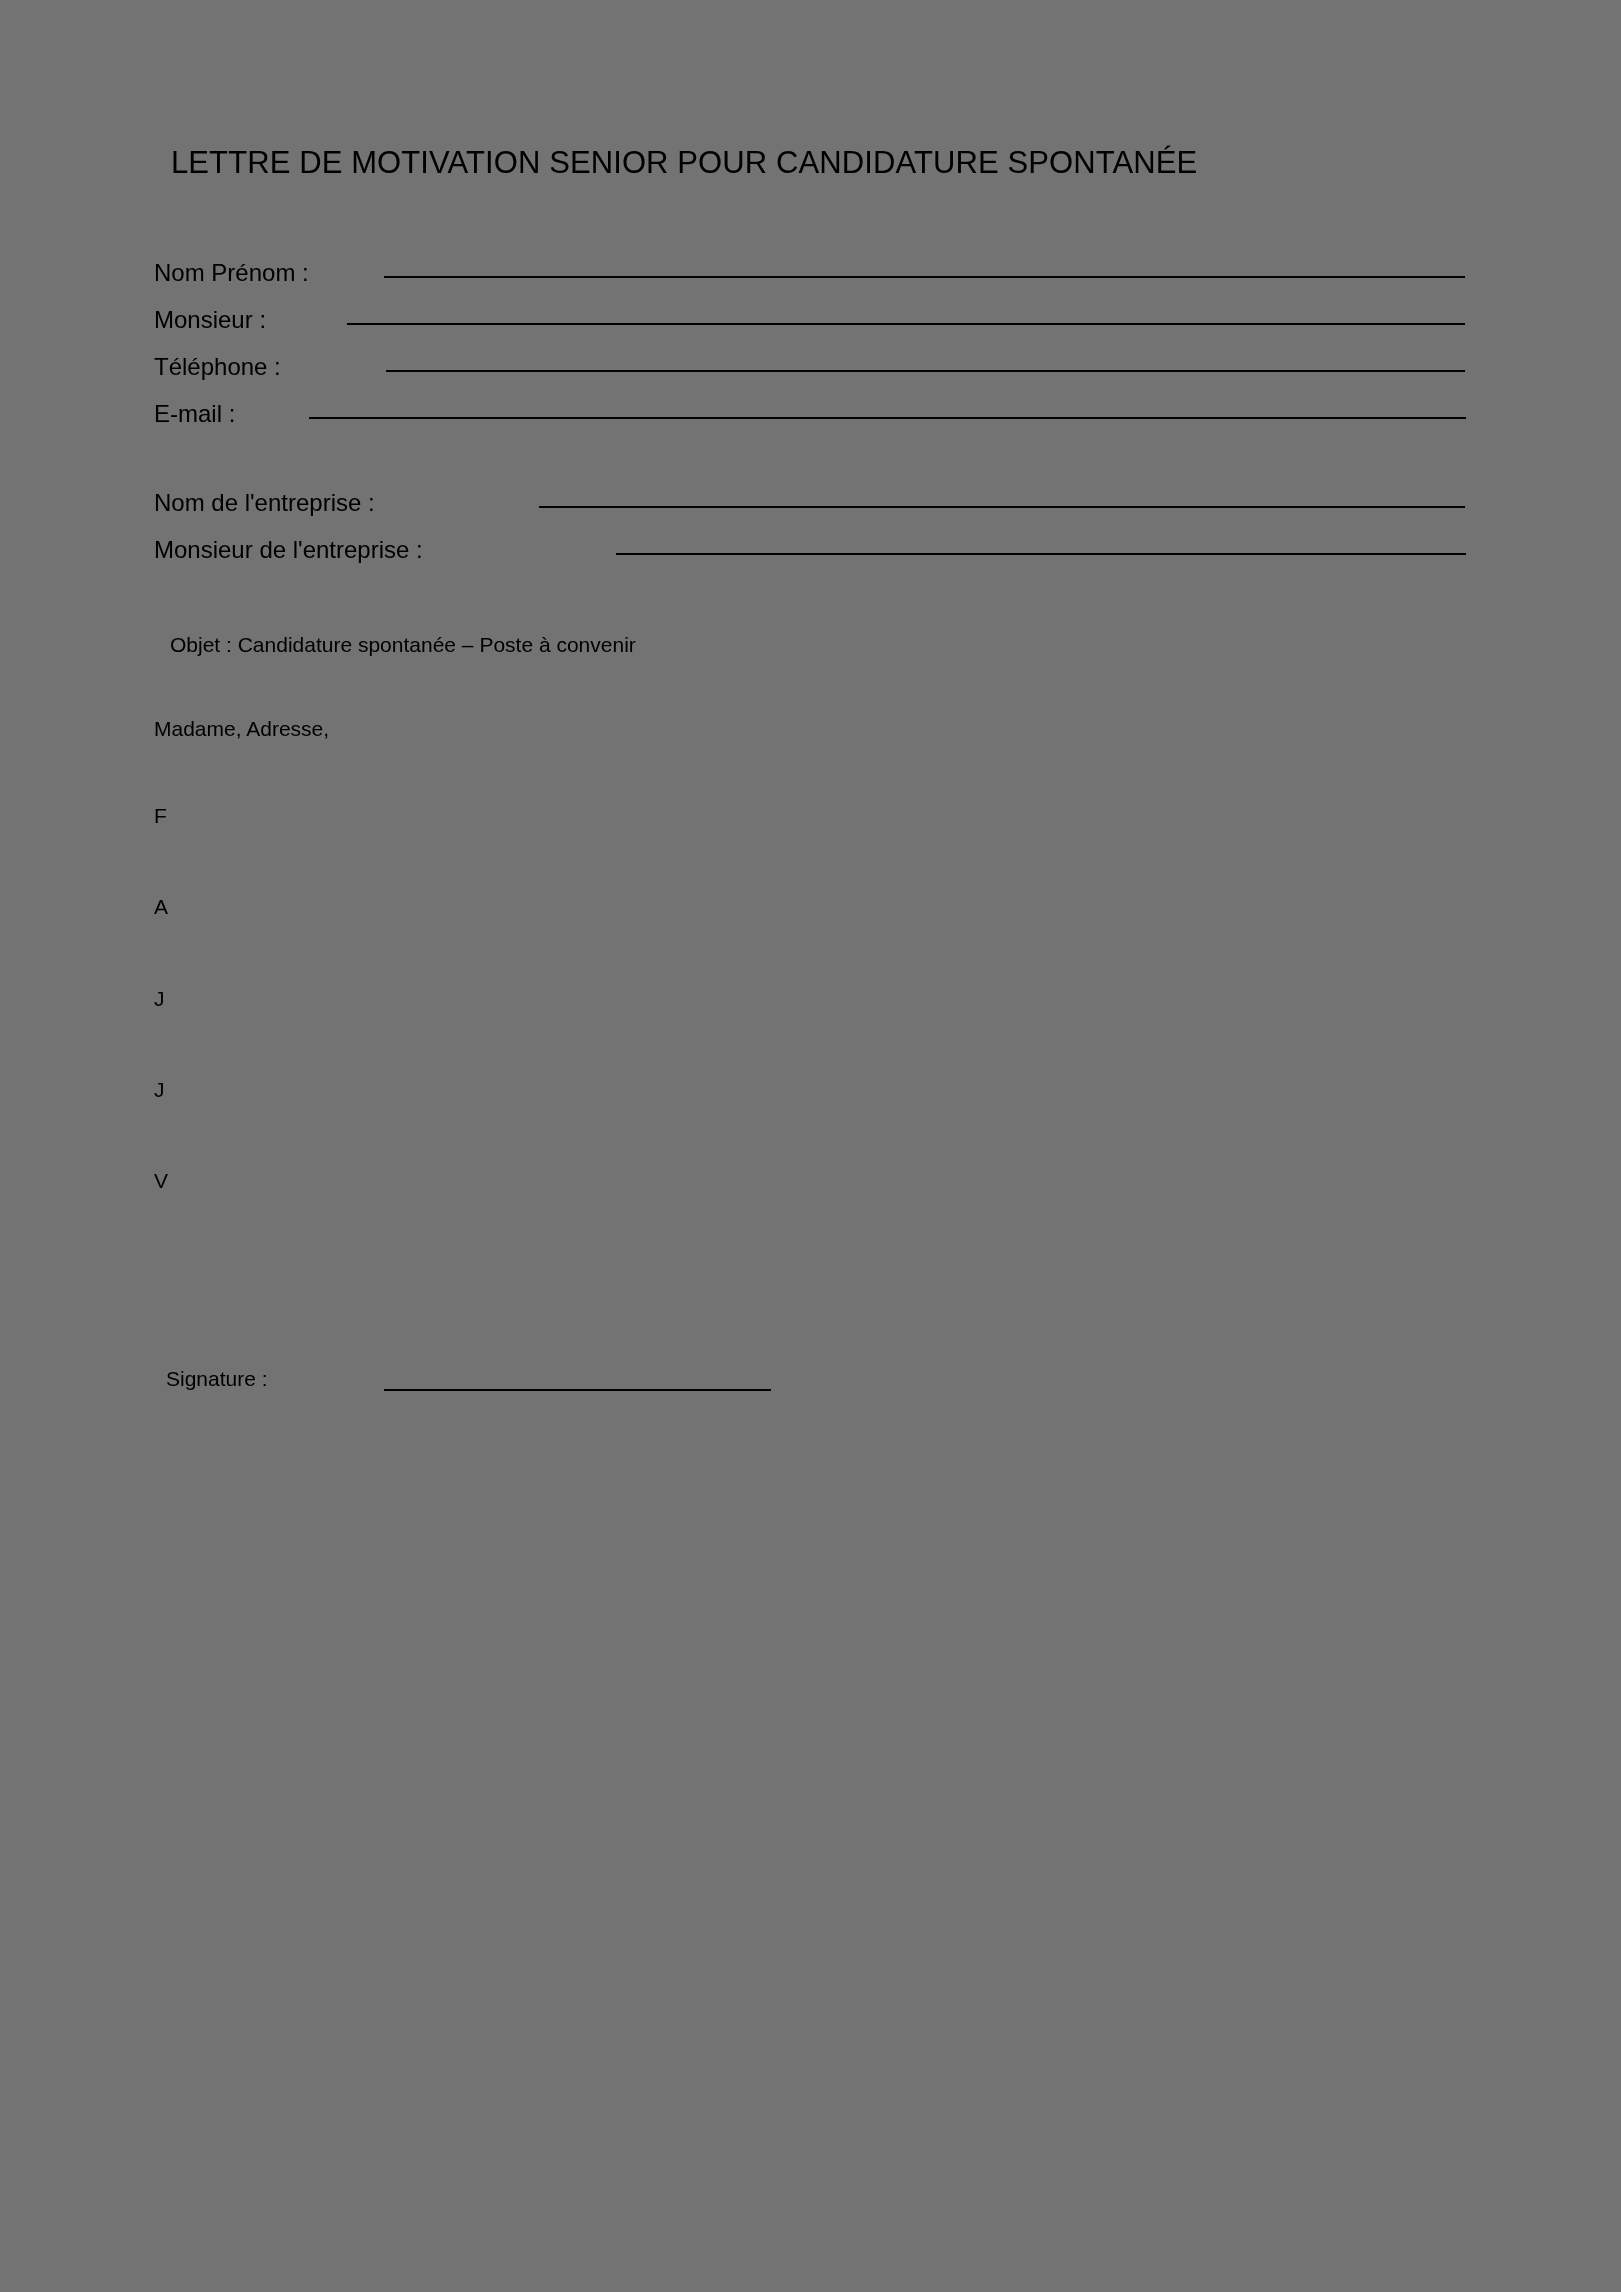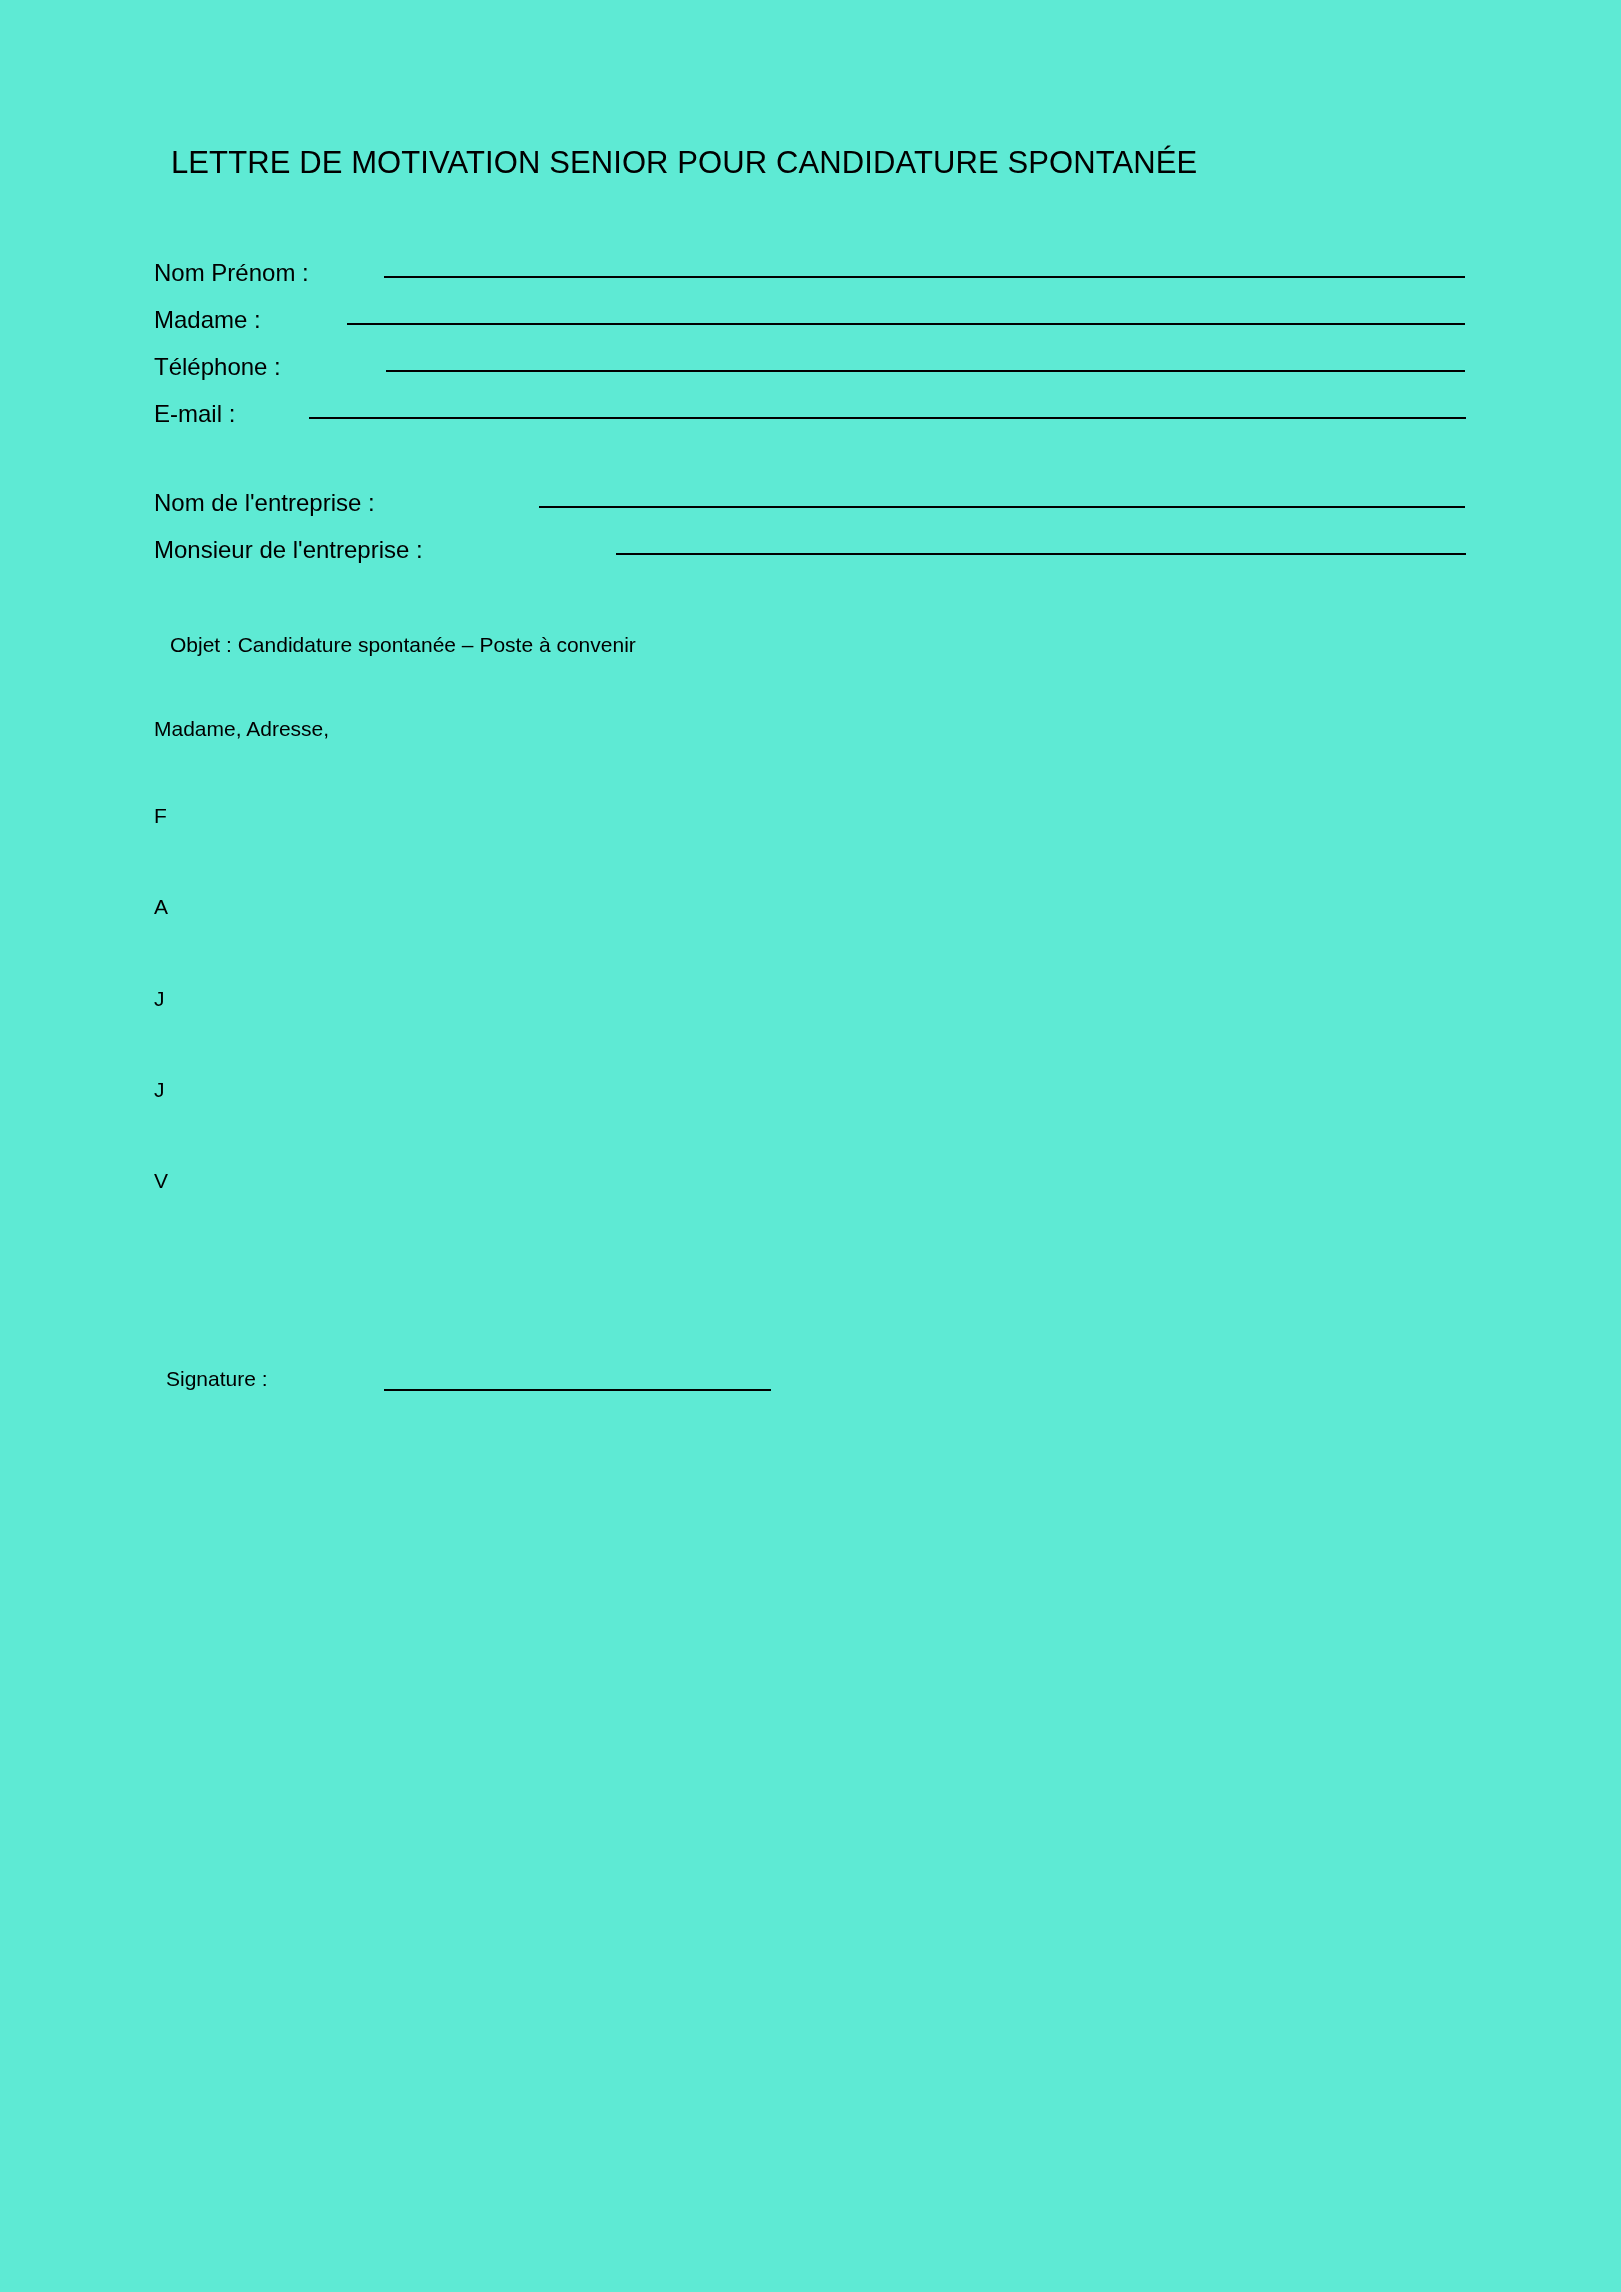--- a/index.html
+++ b/index.html
@@ -10,21 +10,21 @@
   }
   body {
     font-family: "Liberation Sans", sans-serif;
     color: #000000;
     -webkit-font-smoothing: antialiased;
   }
   .page {
     position: relative;
     width: 1621px;
     height: 2293px;
-    background: #5eead4;
+    background: #737373;
     overflow: hidden;
   }
 
   
   .doc-title {
     position: absolute;
     left: 171px;
     top: 123px;
     width: 1294px;
     font-size: 31px;
@@ -91,21 +91,21 @@
   <h1 class="doc-title">LETTRE DE MOTIVATION SENIOR POUR CANDIDATURE SPONTANÉE</h1>
 
   <div>
 
     <div class="field-row" style="top:251px">
       <span class="field-label">Nom Prénom :</span>
       <span class="field-rule" style="left:384px; width:1081px;"></span>
     </div>
 
     <div class="field-row" style="top:298px">
-      <span class="field-label">Madame :</span>
+      <span class="field-label">Monsieur :</span>
       <span class="field-rule" style="left:347px; width:1118px;"></span>
     </div>
 
     <div class="field-row" style="top:345px">
       <span class="field-label">Téléphone :</span>
       <span class="field-rule" style="left:386px; width:1079px;"></span>
     </div>
 
     <div class="field-row" style="top:392px">
       <span class="field-label">E-mail :</span>

